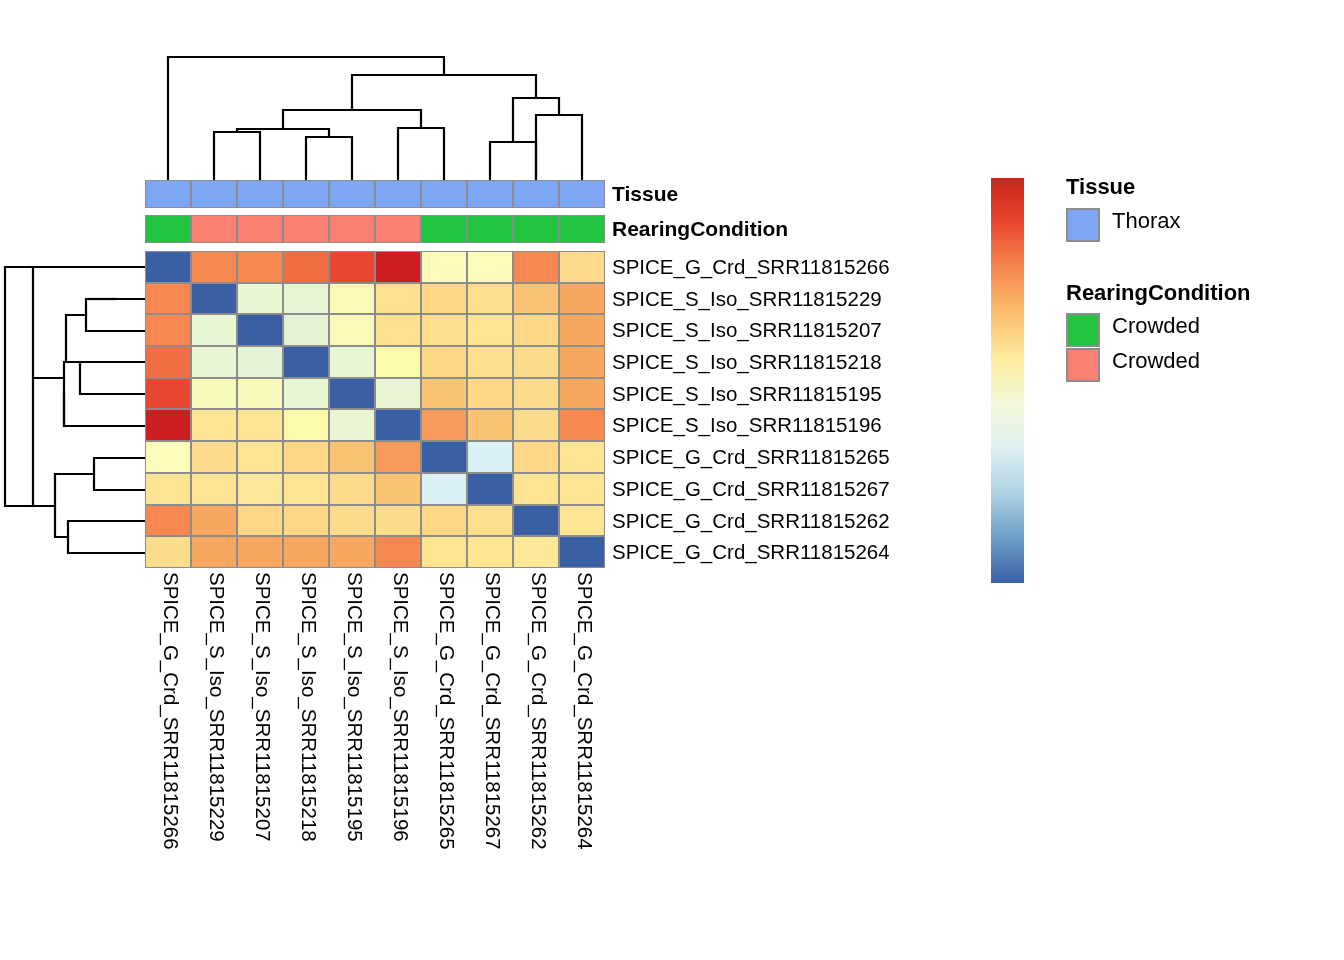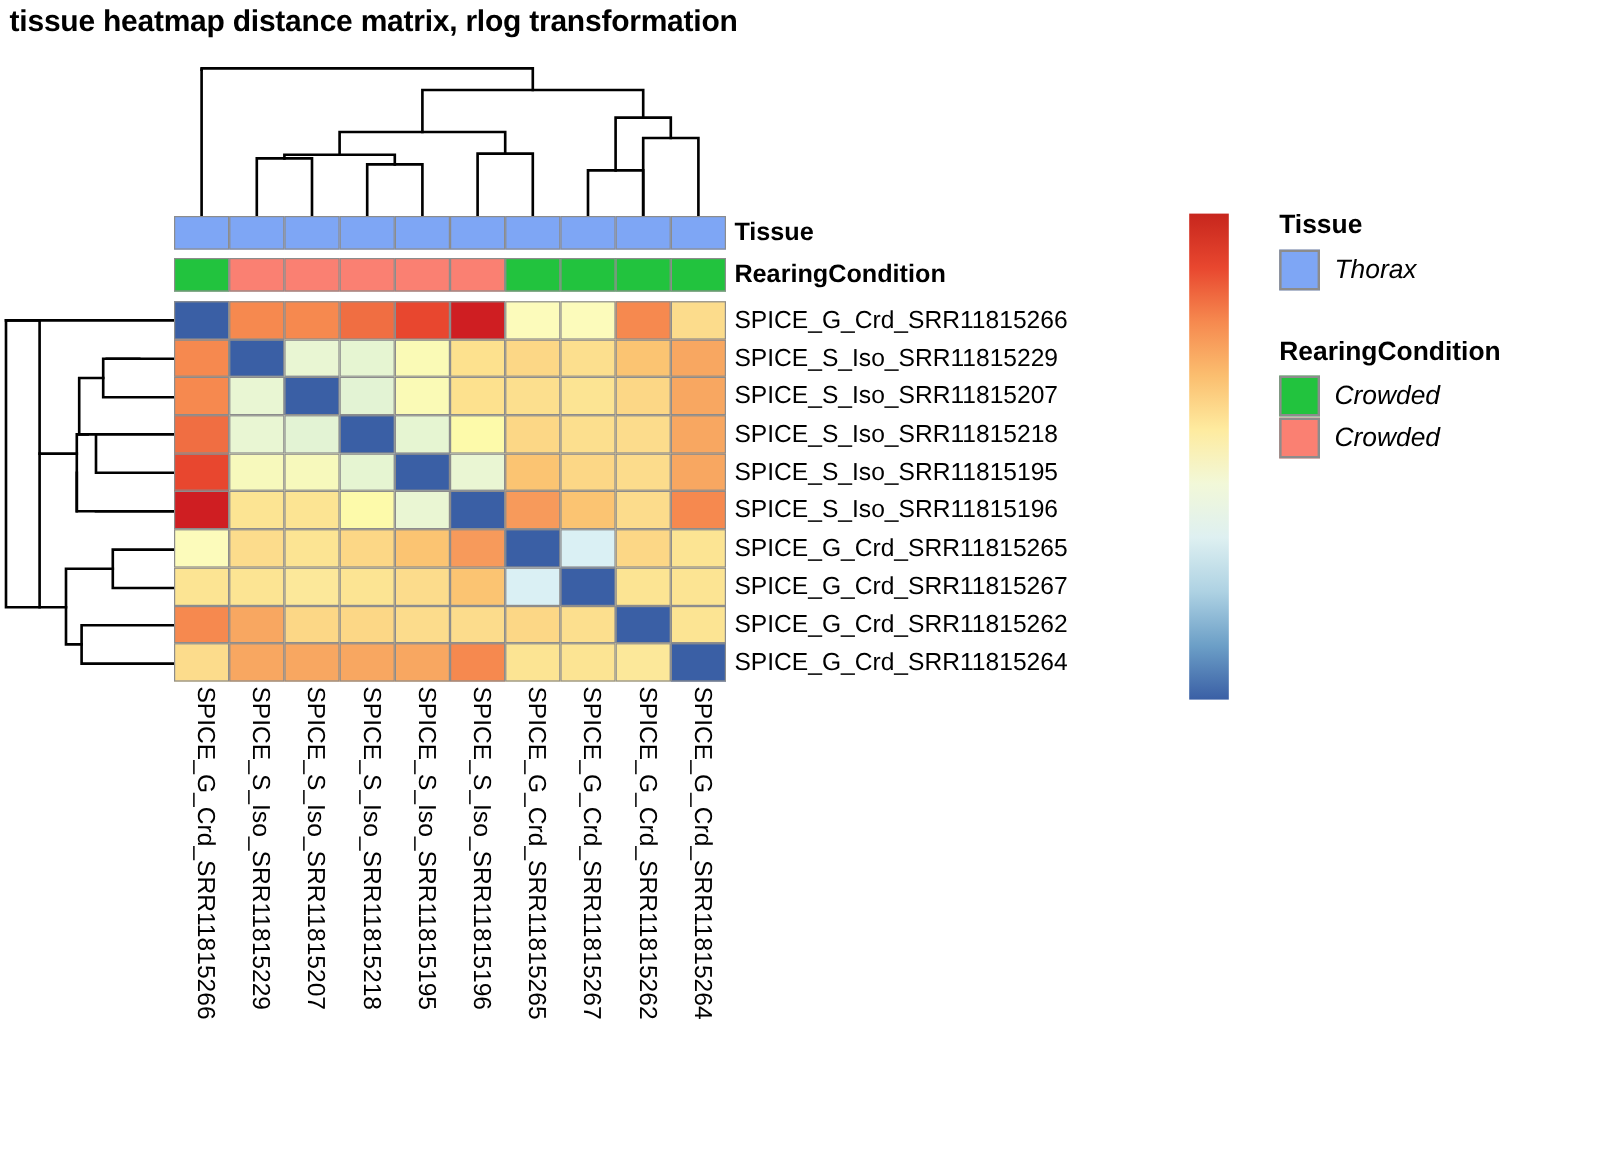--- a/index.html
+++ b/index.html
@@ -56,36 +56,35 @@
   
   #cbar{
     position:absolute;left:991px;top:178px;width:33px;height:405px;
     border:0px solid #888;
   }
   #cbarticks{position:absolute;left:1026px;top:178px;width:60px;height:405px;}
   .cbtick{position:absolute;left:3px;font-size:24px;transform:translateY(-50%);}
 
   
   .leg-title{position:absolute;font-size:22px;font-weight:bold;white-space:nowrap;}
-  .leg-row{position:absolute;display:flex;align-items:center;font-style:italic;}
+  .leg-row{position:absolute;display:flex;align-items:flex-start;}
   .leg-swatch{width:34px;height:34px;box-sizing:border-box;border:2px solid #8c8c8c;}
   .leg-text{font-size:22px;margin-left:12px;white-space:nowrap;}
 
   #legT-title{left:1066px;top:174px;}
   #legT-row0{left:1066px;top:208px;}
   #legR-title{left:1066px;top:280px;}
   #legR-row0{left:1066px;top:313px;}
   #legR-row1{left:1066px;top:348px;}
 </style>
 </head>
 <body>
 
 <div id="root">
 
-  <div class="title">tissue heatmap distance matrix, rlog transformation</div>
 
   <svg id="coldendro" viewBox="0 0 460 130" preserveAspectRatio="none">
     <g class="dline" stroke="#000" stroke-width="2.2" fill="none">
 
       <path d="M23,130 L23,8"></path>
 
       <path d="M69,130 L69,82 L115,82 L115,130"></path>
 
       <path d="M161,130 L161,87 L207,87 L207,130"></path>
 

